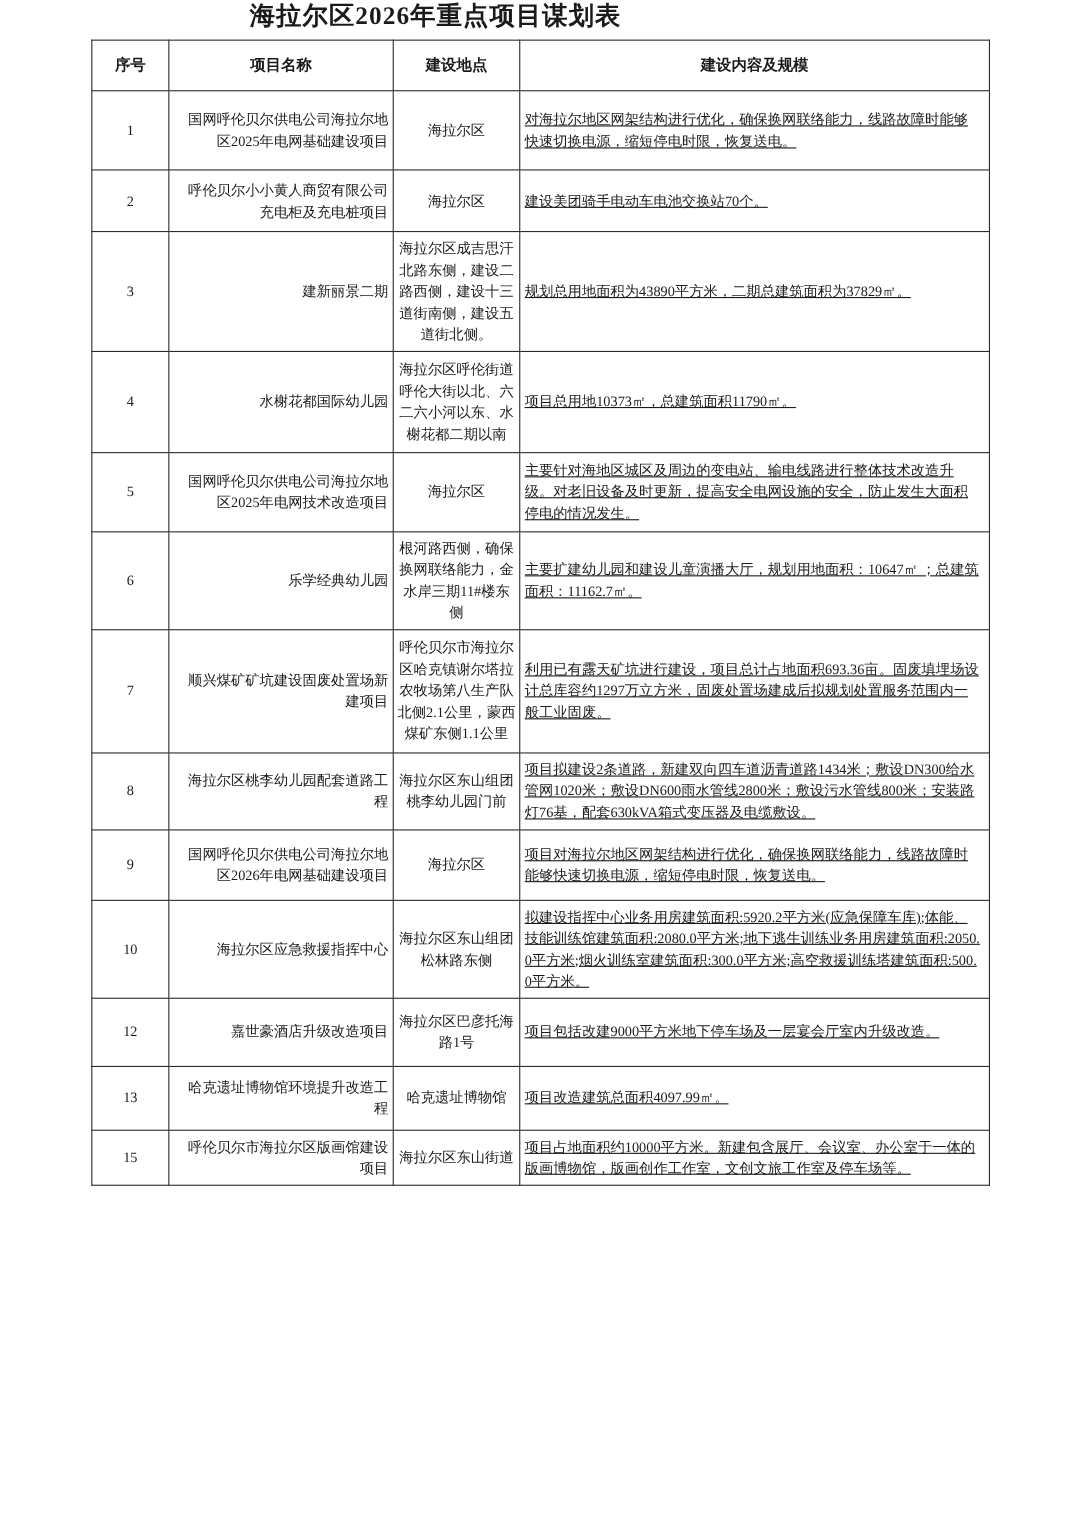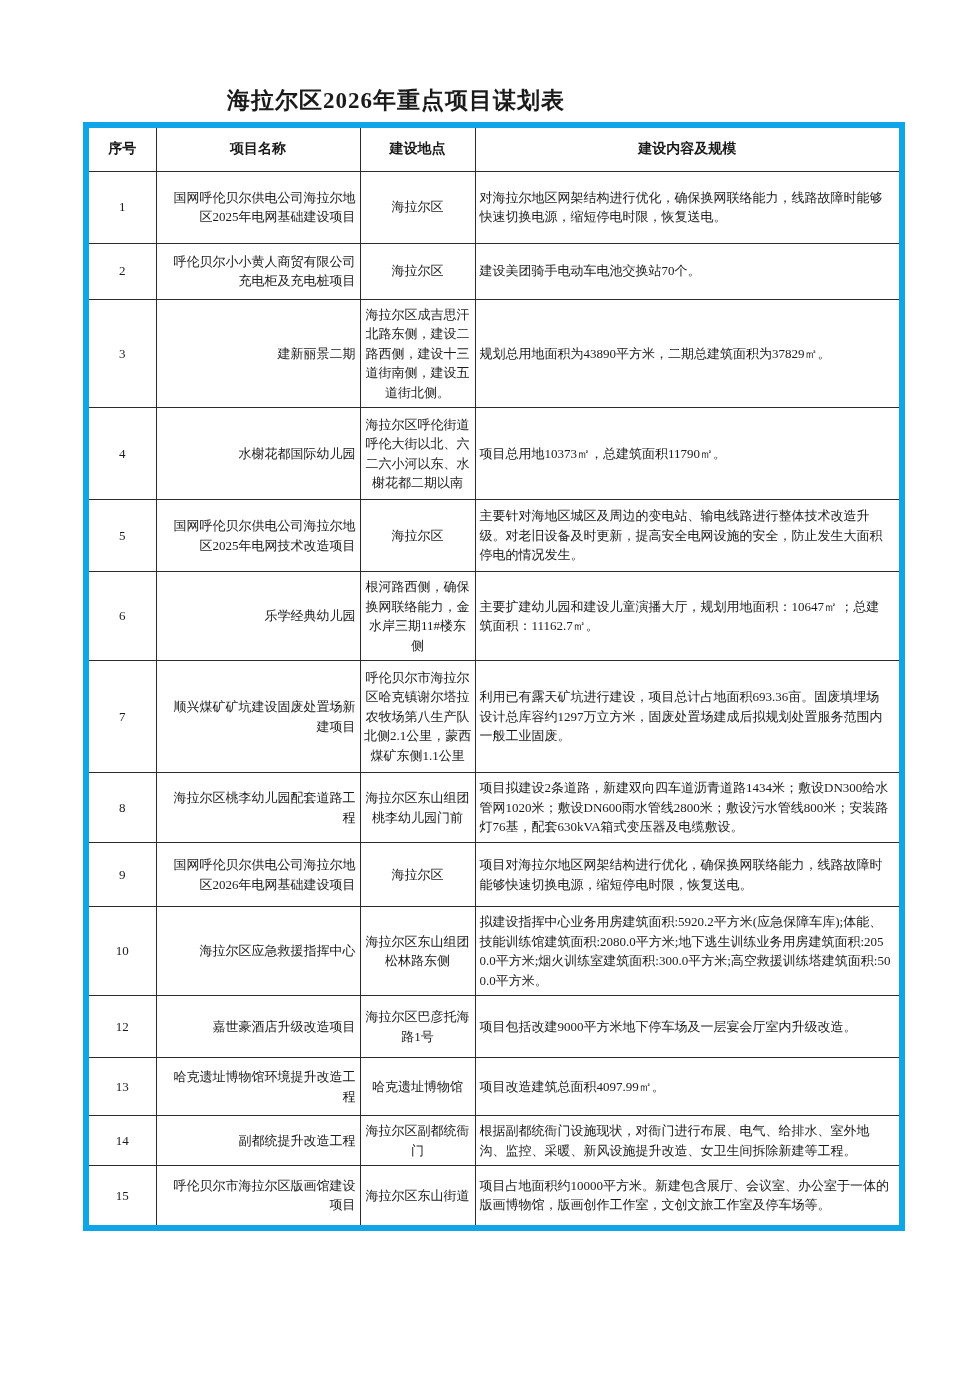--- a/index.html
+++ b/index.html
@@ -9,36 +9,35 @@
     width: 980px;
     height: 1386px;
     font-family: "Liberation Serif", "DejaVu Serif", serif;
     color: #1a1a1a;
   }
   .page {
     width: 792px;
     height: 1386px;
     background: #ffffff;
     box-sizing: border-box;
-    padding-top: 86px;
   }
   .page-title {
     text-align: center;
     font-size: 23px;
     font-weight: bold;
     line-height: 30px;
     margin: 0 0 6px 0;
     letter-spacing: 1px;
   }
   table.doc-table {
     border-collapse: collapse;
     table-layout: fixed;
     margin-left: 83px;
     width: 816px;
-    border: 6px solid #0ea5e9;
+    border: 1px solid #0ea5e9;
   }
   .doc-table th, .doc-table td {
     border: 1px solid #2b2b2b;
     vertical-align: middle;
     box-sizing: border-box;
     word-break: break-all;
   }
   .doc-table th {
     font-size: 14px;
     font-weight: bold;
@@ -47,21 +46,21 @@
     padding: 2px;
   }
   .doc-table td {
     font-size: 13px;
     line-height: 1.5;
     padding: 5px 3px;
   }
   td.cell-no   { text-align: center; }
   td.cell-name { text-align: right; padding-left: 6px; padding-right: 4px; }
   td.cell-loc  { text-align: center; padding-left: 2px; padding-right: 2px; }
-  td.cell-content { text-align: left; padding-left: 4px; padding-right: 7px; }
+  td.cell-content { text-align: left; padding-left: 4px; padding-right: 7px; text-decoration: underline; }
 
   tbody tr:nth-child(1)  { height: 72px; }
   tbody tr:nth-child(2)  { height: 56px; }
   tbody tr:nth-child(3)  { height: 86px; }
   tbody tr:nth-child(4)  { height: 92px; }
   tbody tr:nth-child(5)  { height: 72px; }
   tbody tr:nth-child(6)  { height: 76px; }
   tbody tr:nth-child(7)  { height: 112px; }
   tbody tr:nth-child(8)  { height: 70px; }
   tbody tr:nth-child(9)  { height: 64px; }
@@ -173,26 +172,20 @@
       <td class="cell-content">项目包括改建9000平方米地下停车场及一层宴会厅室内升级改造。</td>
     </tr>
 
     <tr>
       <td class="cell-no">13</td>
       <td class="cell-name">哈克遗址博物馆环境提升改造工程</td>
       <td class="cell-loc">哈克遗址博物馆</td>
       <td class="cell-content">项目改造建筑总面积4097.99㎡。</td>
     </tr>
 
-    <tr>
-      <td class="cell-no">14</td>
-      <td class="cell-name">副都统提升改造工程</td>
-      <td class="cell-loc">海拉尔区副都统衙门</td>
-      <td class="cell-content">根据副都统衙门设施现状，对衙门进行布展、电气、给排水、室外地沟、监控、采暖、新风设施提升改造、女卫生间拆除新建等工程。</td>
-    </tr>
 
     <tr>
       <td class="cell-no">15</td>
       <td class="cell-name">呼伦贝尔市海拉尔区版画馆建设项目</td>
       <td class="cell-loc">海拉尔区东山街道</td>
       <td class="cell-content">项目占地面积约10000平方米。新建包含展厅、会议室、办公室于一体的版画博物馆，版画创作工作室，文创文旅工作室及停车场等。</td>
     </tr>
   </tbody>
   </table>
 

